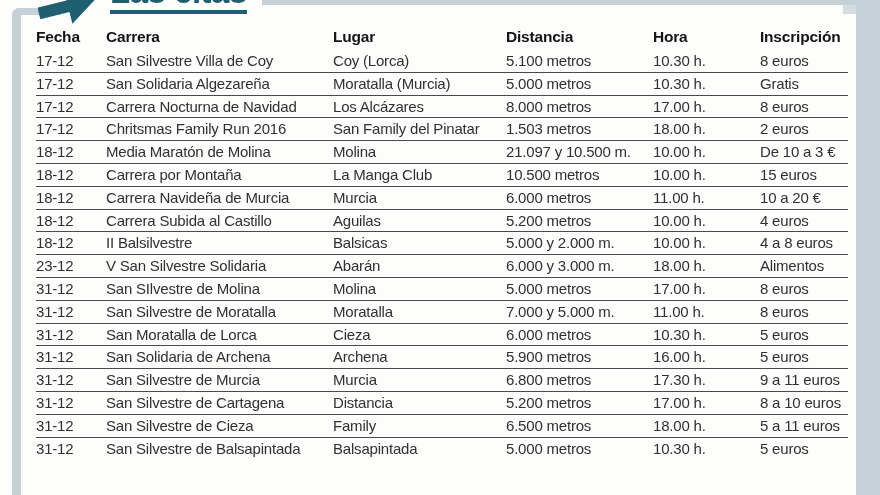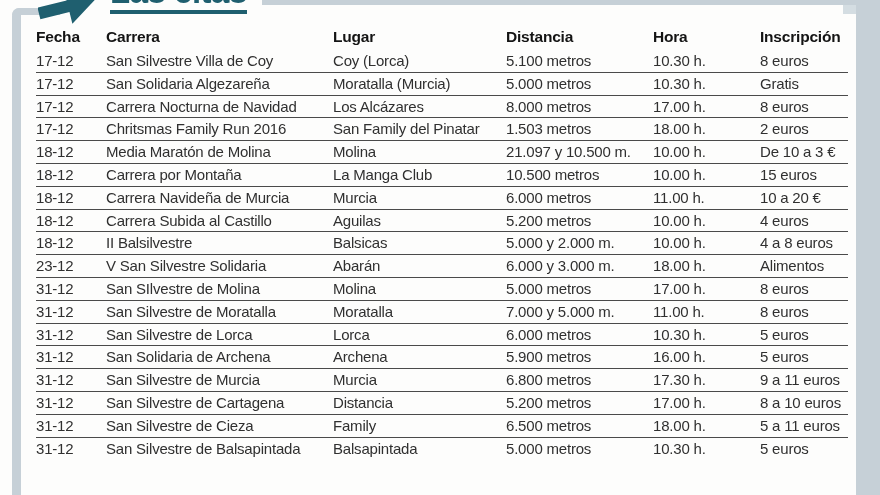--- a/index.html
+++ b/index.html
@@ -233,22 +233,22 @@
         <tr>
           <td>31-12</td>
           <td>San Silvestre de Moratalla</td>
           <td>Moratalla</td>
           <td>7.000 y 5.000 m.</td>
           <td>11.00 h.</td>
           <td>8 euros</td>
         </tr>
         <tr>
           <td>31-12</td>
-          <td>San Silvestre de Lorca</td>
-          <td>Lorca</td>
+          <td>San Moratalla de Lorca</td>
+          <td>Cieza</td>
           <td>6.000 metros</td>
           <td>10.30 h.</td>
           <td>5 euros</td>
         </tr>
         <tr>
           <td>31-12</td>
           <td>San Solidaria de Archena</td>
           <td>Archena</td>
           <td>5.900 metros</td>
           <td>16.00 h.</td>

